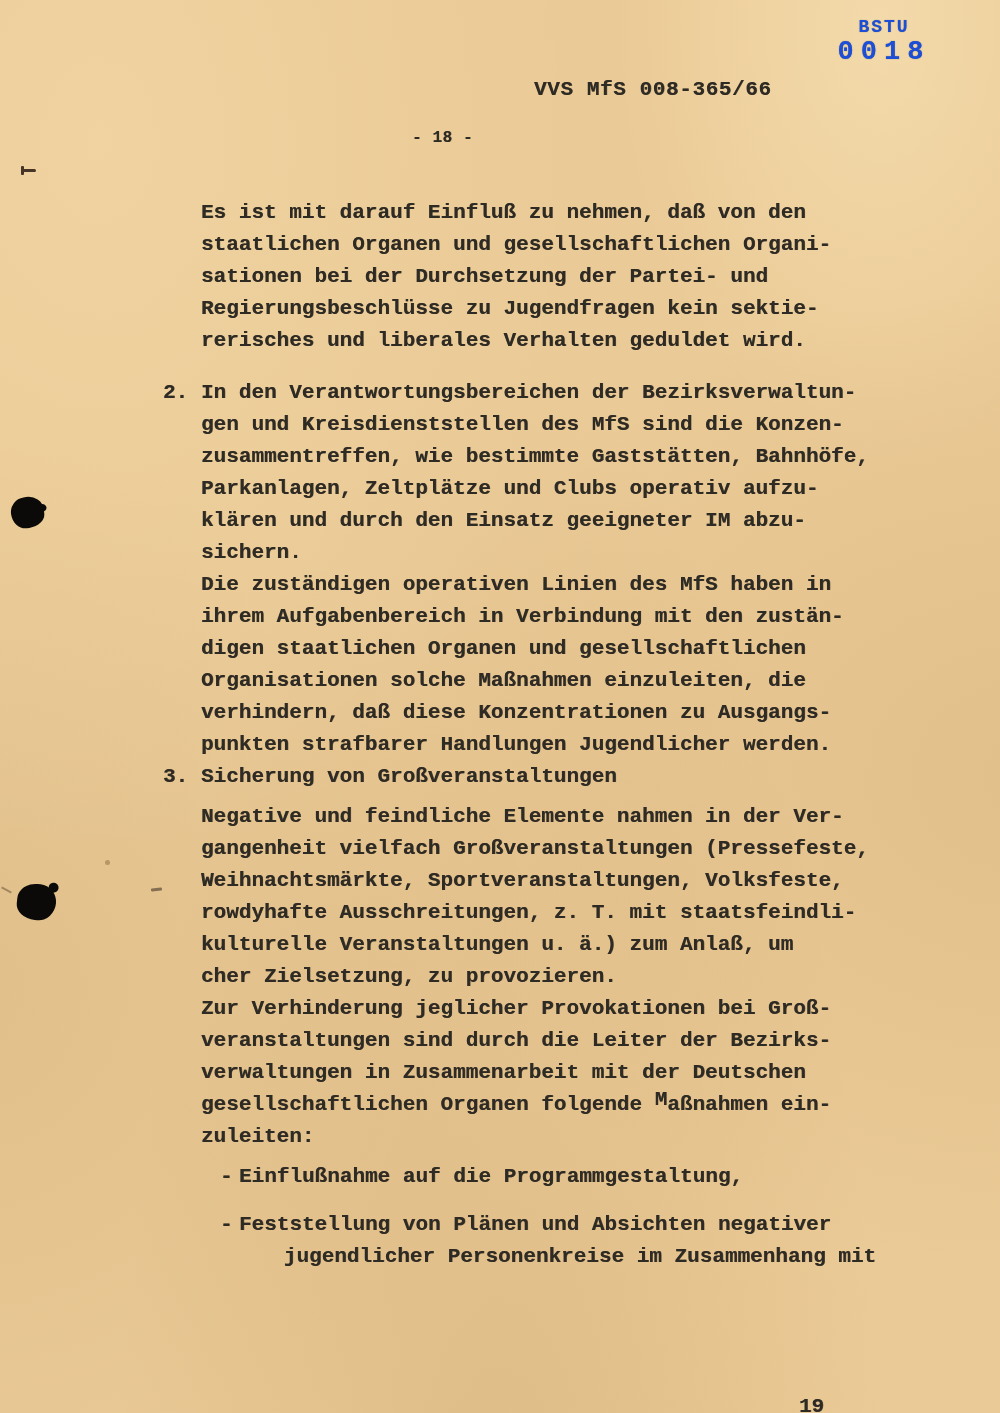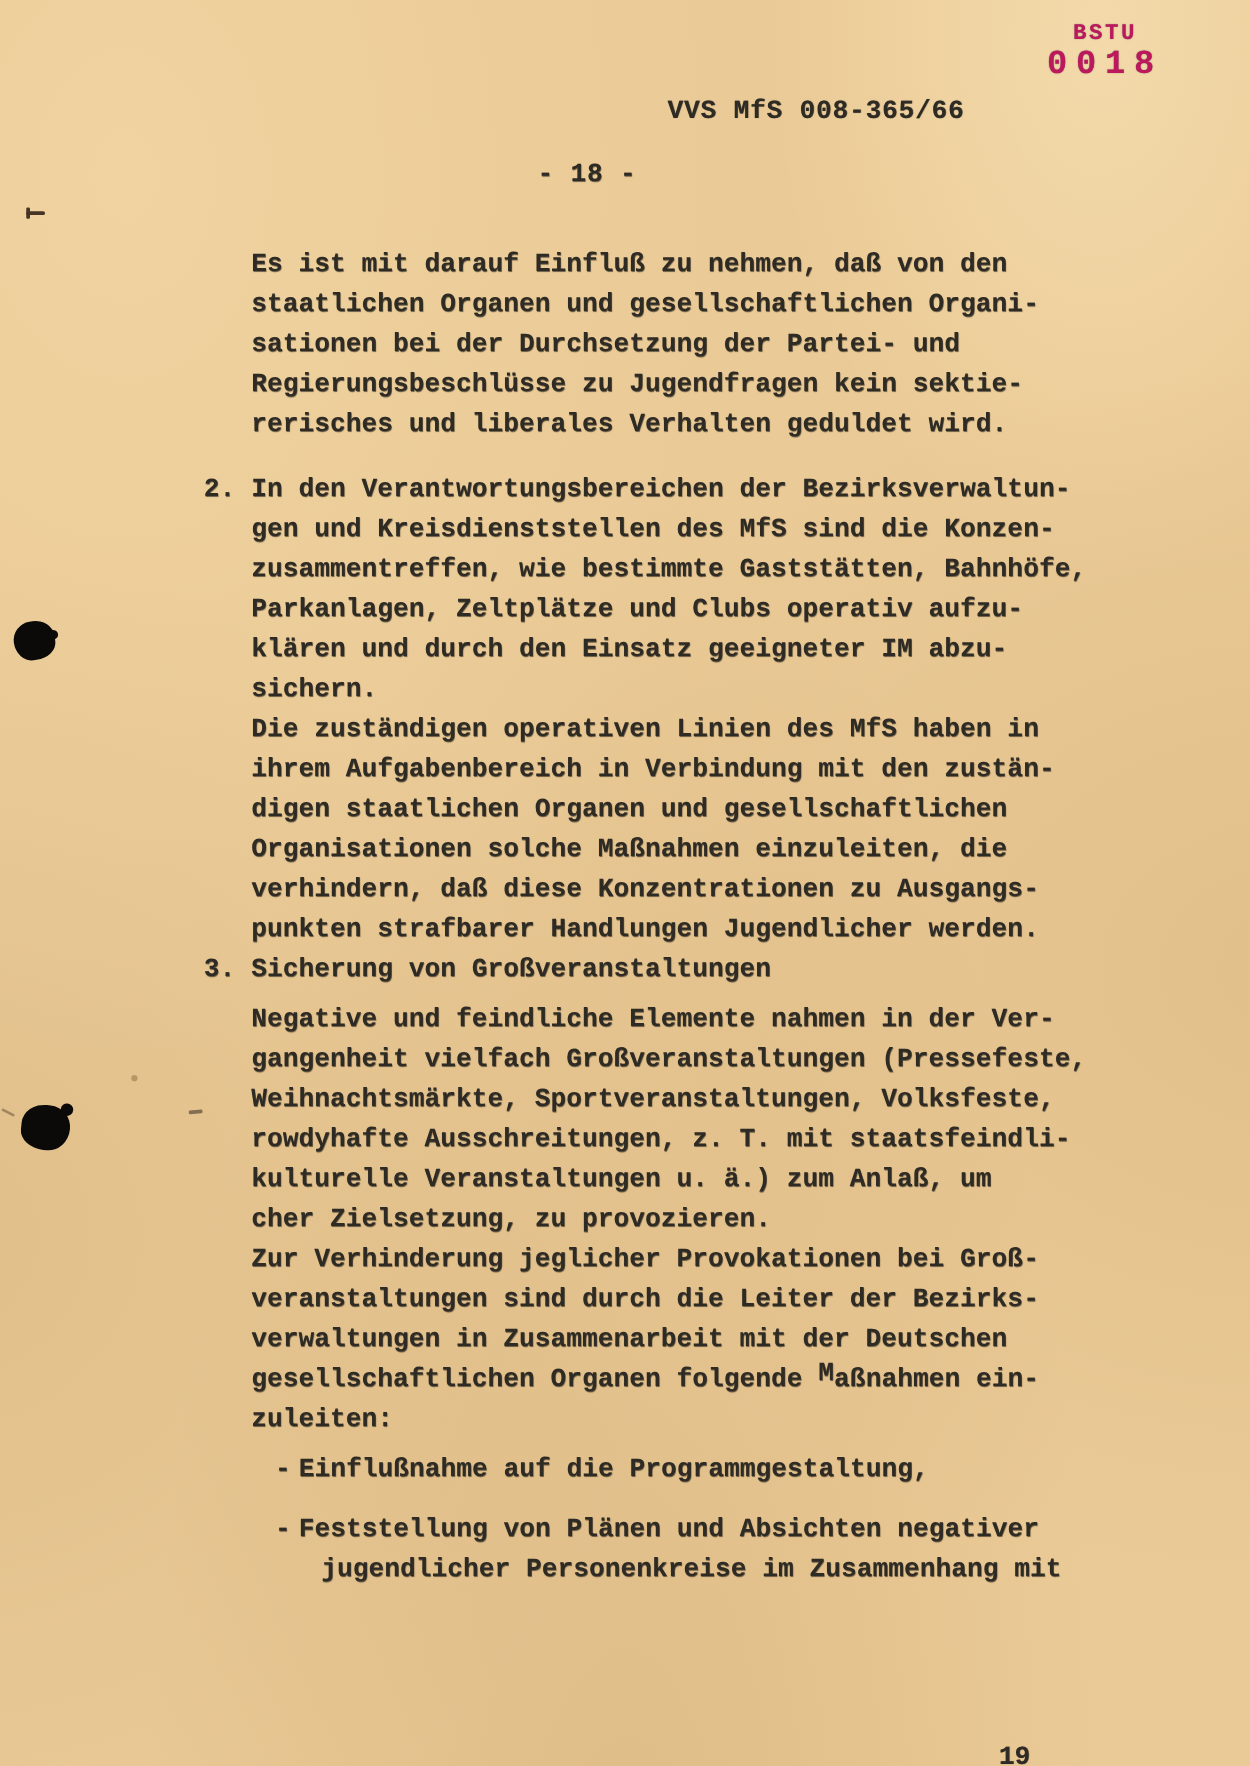--- a/index.html
+++ b/index.html
@@ -15,42 +15,42 @@
     font-family:"Liberation Mono","DejaVu Sans Mono",monospace;
     font-weight:700;
     color:#2e2a24;
   }
   .ink { text-shadow:0.4px 0.4px 0.6px rgba(45,38,28,0.65); }
   .line { font-size:21px; line-height:32px; white-space:pre; }
 
   
   .stamp {
     position:absolute; left:836px; top:16px; width:96px; text-align:center;
-    color:#be185d; text-shadow:0 0 1px rgba(70,75,85,0.7);
+    color:#1d4ed8; text-shadow:0 0 1px rgba(70,75,85,0.7);
   }
   .stamp-line1 { font-size:18px; letter-spacing:2px; line-height:22px; }
   .stamp-line2 { font-size:27px; letter-spacing:7px; line-height:28px; }
 
   
   .classification { position:absolute; left:534px; top:78px; font-size:21px; letter-spacing:0.6px; }
-  .page-number    { position:absolute; left:430px; top:129px; font-size:21px; letter-spacing:0.6px; }
+  .page-number    { position:absolute; left:412px; top:129px; font-size:16px; letter-spacing:0.6px; }
 
   
   .content { position:absolute; left:163px; top:197px; width:740px; }
   .para       { margin:0 0 0 38px; }
   .intro      { margin-bottom:20px; }
   .numbered   { position:relative; padding-left:38px; }
   .item-num   { position:absolute; left:0; top:0; font-size:21px; line-height:32px; }
   .item2-p2   { }
   .heading    { margin-bottom:8px; }
   .item3-p2   { margin-bottom:8px; }
   .bullet     { position:relative; padding-left:38px; }
   .bullet-1   { margin-bottom:16px; }
   .dash       { position:absolute; left:19px; top:0; font-size:21px; line-height:32px; }
-  .wrap2      { margin-left:18px; }
+  .wrap2      { margin-left:18px;text-align:center; }
 
   
   .insert-above { display:inline-block; width:0; transform:translate(-7px,-13px); font-size:17px; }
   .raised       { display:inline-block; transform:translateY(-5px); }
 
   
   .footer-partial { position:absolute; left:799px; top:1391px; font-size:21px; line-height:32px; }
 
   
   .blot { position:absolute; background:#0b0a09; }

